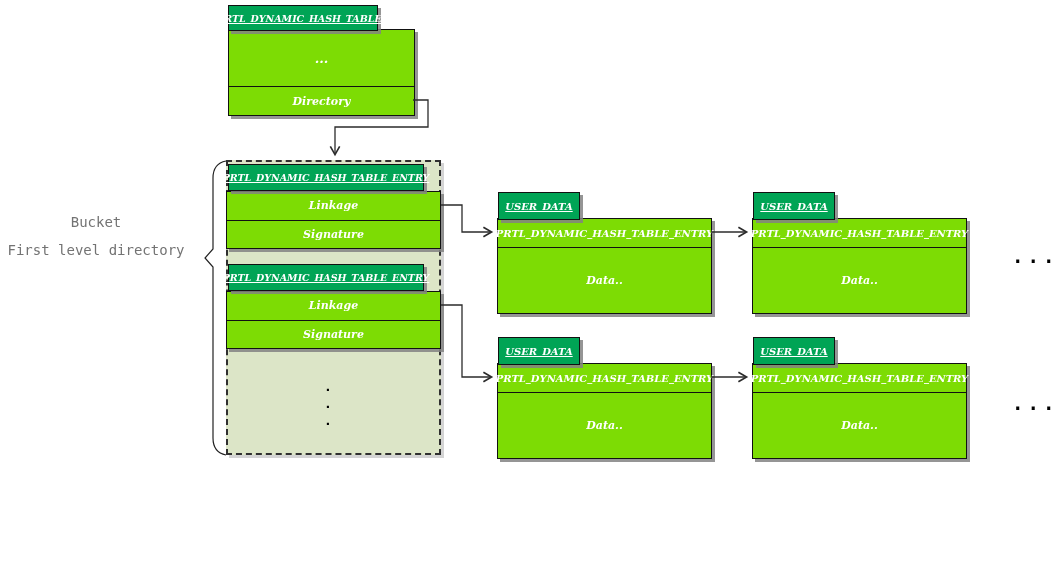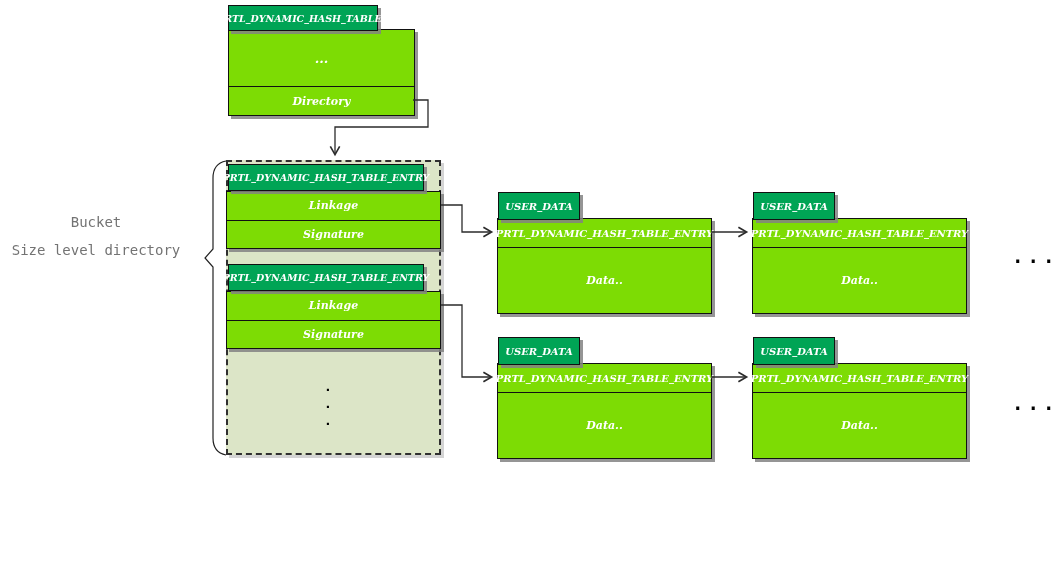--- a/index.html
+++ b/index.html
@@ -12,21 +12,21 @@
 
   
   .tab {
     background:#00a455; border:1px solid #111;
     box-shadow:3px 3px 0 rgba(130,130,130,.85);
     display:flex; align-items:center; justify-content:center;
     z-index:3;
   }
   .tab .t {
     color:#fff; font-style:italic; font-weight:bold;
-    white-space:nowrap;
+    text-decoration:underline; white-space:nowrap;
     font-size:10px; letter-spacing:0px;
   }
 
   
   .gbox {
     background:#7ddc04; border:1px solid #111;
     box-shadow:3px 3px 0 rgba(130,130,130,.85);
     z-index:2; display:flex; flex-direction:column;
   }
   .grow {
@@ -68,21 +68,21 @@
   <div class="tab abs" style="left:228px; top:5px; width:148px; height:24px;">
     <span class="t" style="font-size:9.5px;">RTL_DYNAMIC_HASH_TABLE</span>
   </div>
   <div class="gbox abs" style="left:228px; top:29px; width:185px; height:85px;">
     <div class="grow" style="flex:1 1 auto; font-size:13px;">...</div>
     <div class="grow" style="height:28px; flex:0 0 28px;text-align:right;">Directory</div>
   </div>
 
   <div class="note abs" style="left:6px; top:208px; width:180px;">
     <div>Bucket</div>
-    <div>Size level directory</div>
+    <div>First level directory</div>
   </div>
 
   <div class="panel abs" style="left:226px; top:160px; width:211px; height:291px;"></div>
 
   <div class="tab abs" style="left:228px; top:164px; width:194px; height:25px;">
     <span class="t" style="font-size:9.5px;">PRTL_DYNAMIC_HASH_TABLE_ENTRY</span>
   </div>
   <div class="gbox abs" style="left:226px; top:191px; width:213px; height:56px;">
     <div class="grow" style="flex:1;">Linkage</div>
     <div class="grow" style="flex:1;">Signature</div>

